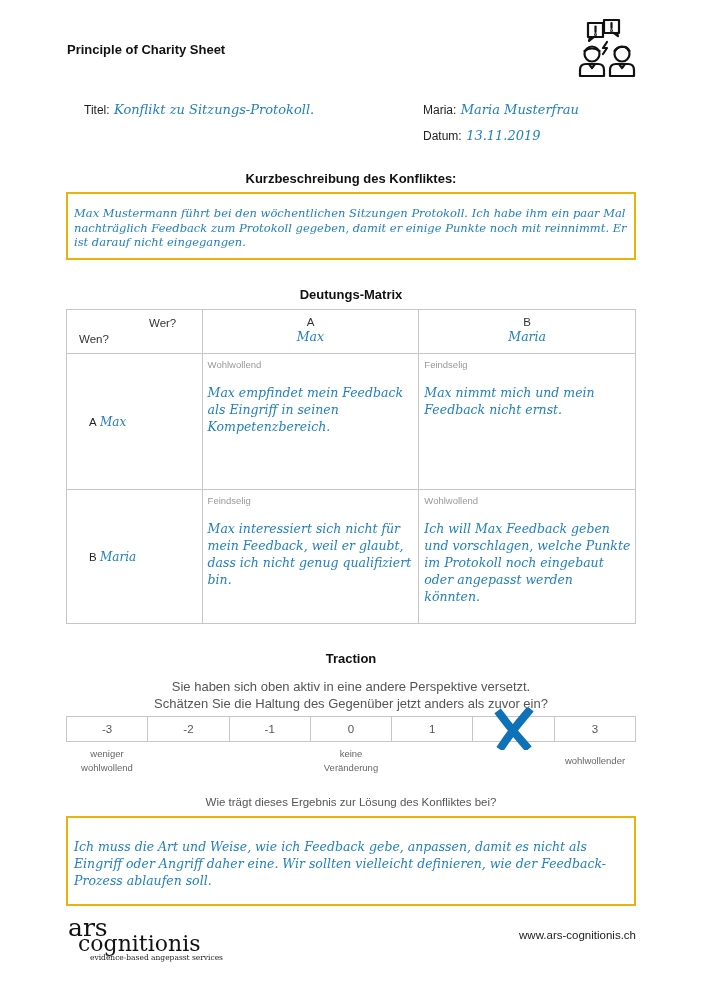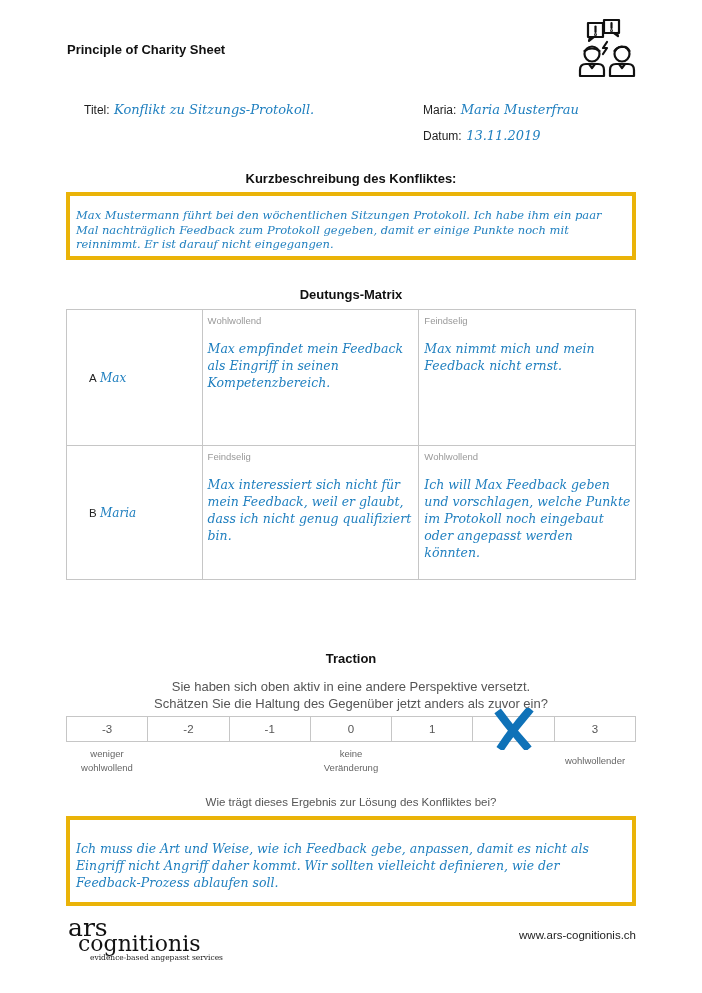--- a/index.html
+++ b/index.html
@@ -27,21 +27,21 @@
     .meta-title { position: absolute; left: 84px; top: 100px; }
     .meta-name { position: absolute; left: 423px; top: 100px; }
     .meta-date { position: absolute; left: 423px; top: 126px; }
 
     .section-heading {
       position: absolute; left: 66px; width: 570px;
       text-align: center; font-size: 13px; font-weight: bold; color: #111;
     }
     .box {
       position: absolute; left: 66px; width: 570px;
-      border: 4px solid #eab308;
+      border: 2px solid #eab308;
     }
     .box-text {
       font-size: 11.5px; line-height: 14.5px;
     }
     .conflict-box { top: 192px; height: 68px; padding: 12px 6px 0 6px; }
 
     .matrix {
       position: absolute; left: 66px; top: 309px; width: 570px;
       border-collapse: collapse;
     }
@@ -148,20 +148,34 @@
 </div>
 
 <div class="section-heading" style="top:171px;">Kurzbeschreibung des Konfliktes:</div>
 <div class="box conflict-box">
   <div class="box-text hand">Max Mustermann führt bei den wöchentlichen Sitzungen Protokoll. Ich habe ihm ein paar Mal nachträglich Feedback zum Protokoll gegeben, damit er einige Punkte noch mit reinnimmt. Er ist darauf nicht eingegangen.</div>
 </div>
 
 <div class="section-heading" style="top:287px;">Deutungs-Matrix</div>
 <table class="matrix">
   <tbody>
+      <tr class="hdr-row">
+    <td class="c0">
+      <span class="corner-wer">Wer?</span>
+      <span class="corner-wen">Wen?</span>
+    </td>
+    <td class="c1 col-head">
+      <span class="col-letter">A</span>
+      <span class="col-name hand">Max</span>
+    </td>
+    <td class="c2 col-head">
+      <span class="col-letter">B</span>
+      <span class="col-name hand">Maria</span>
+    </td>
+  </tr>
   <tr class="r1">
     <td class="c0">
       <span class="row-head">
         <span class="letter">A</span>
         <span class="hand">Max</span>
       </span>
     </td>
     <td class="c1">
       <span class="cell-label">Wohlwollend</span>
       <span class="cell-text hand">Max empfindet mein Feedback als Eingriff in seinen Kompetenzbereich.</span>
@@ -214,21 +228,21 @@
   <div>wohlwollend</div>
 </div>
 <div class="scale-note" style="left:310px; top:747px; width:82px;">
   <div>keine</div>
   <div>Veränderung</div>
 </div>
 <div class="scale-note" style="left:554px; top:754px; width:82px;">wohlwollender</div>
 
 <div class="question">Wie trägt dieses Ergebnis zur Lösung des Konfliktes bei?</div>
 <div class="box answer-box">
-  <div class="box-text hand" style="font-size:12.5px; line-height:17px;">Ich muss die Art und Weise, wie ich Feedback gebe, anpassen, damit es nicht als Eingriff nicht Angriff daher kommt. Wir sollten vielleicht definieren, wie der Feedback-Prozess ablaufen soll.</div>
+  <div class="box-text hand" style="font-size:12.5px; line-height:17px;">Ich muss die Art und Weise, wie ich Feedback gebe, anpassen, damit es nicht als Eingriff oder Angriff daher eine. Wir sollten vielleicht definieren, wie der Feedback-Prozess ablaufen soll.</div>
 </div>
 
 <div class="logo">
   <span class="logo-ars">ars</span>
   <span class="logo-cog">cognitionis</span>
   <span class="logo-tag">evidence-based angepasst services</span>
 </div>
 <div class="website">www.ars-cognitionis.ch</div>
 
 </body></html>

